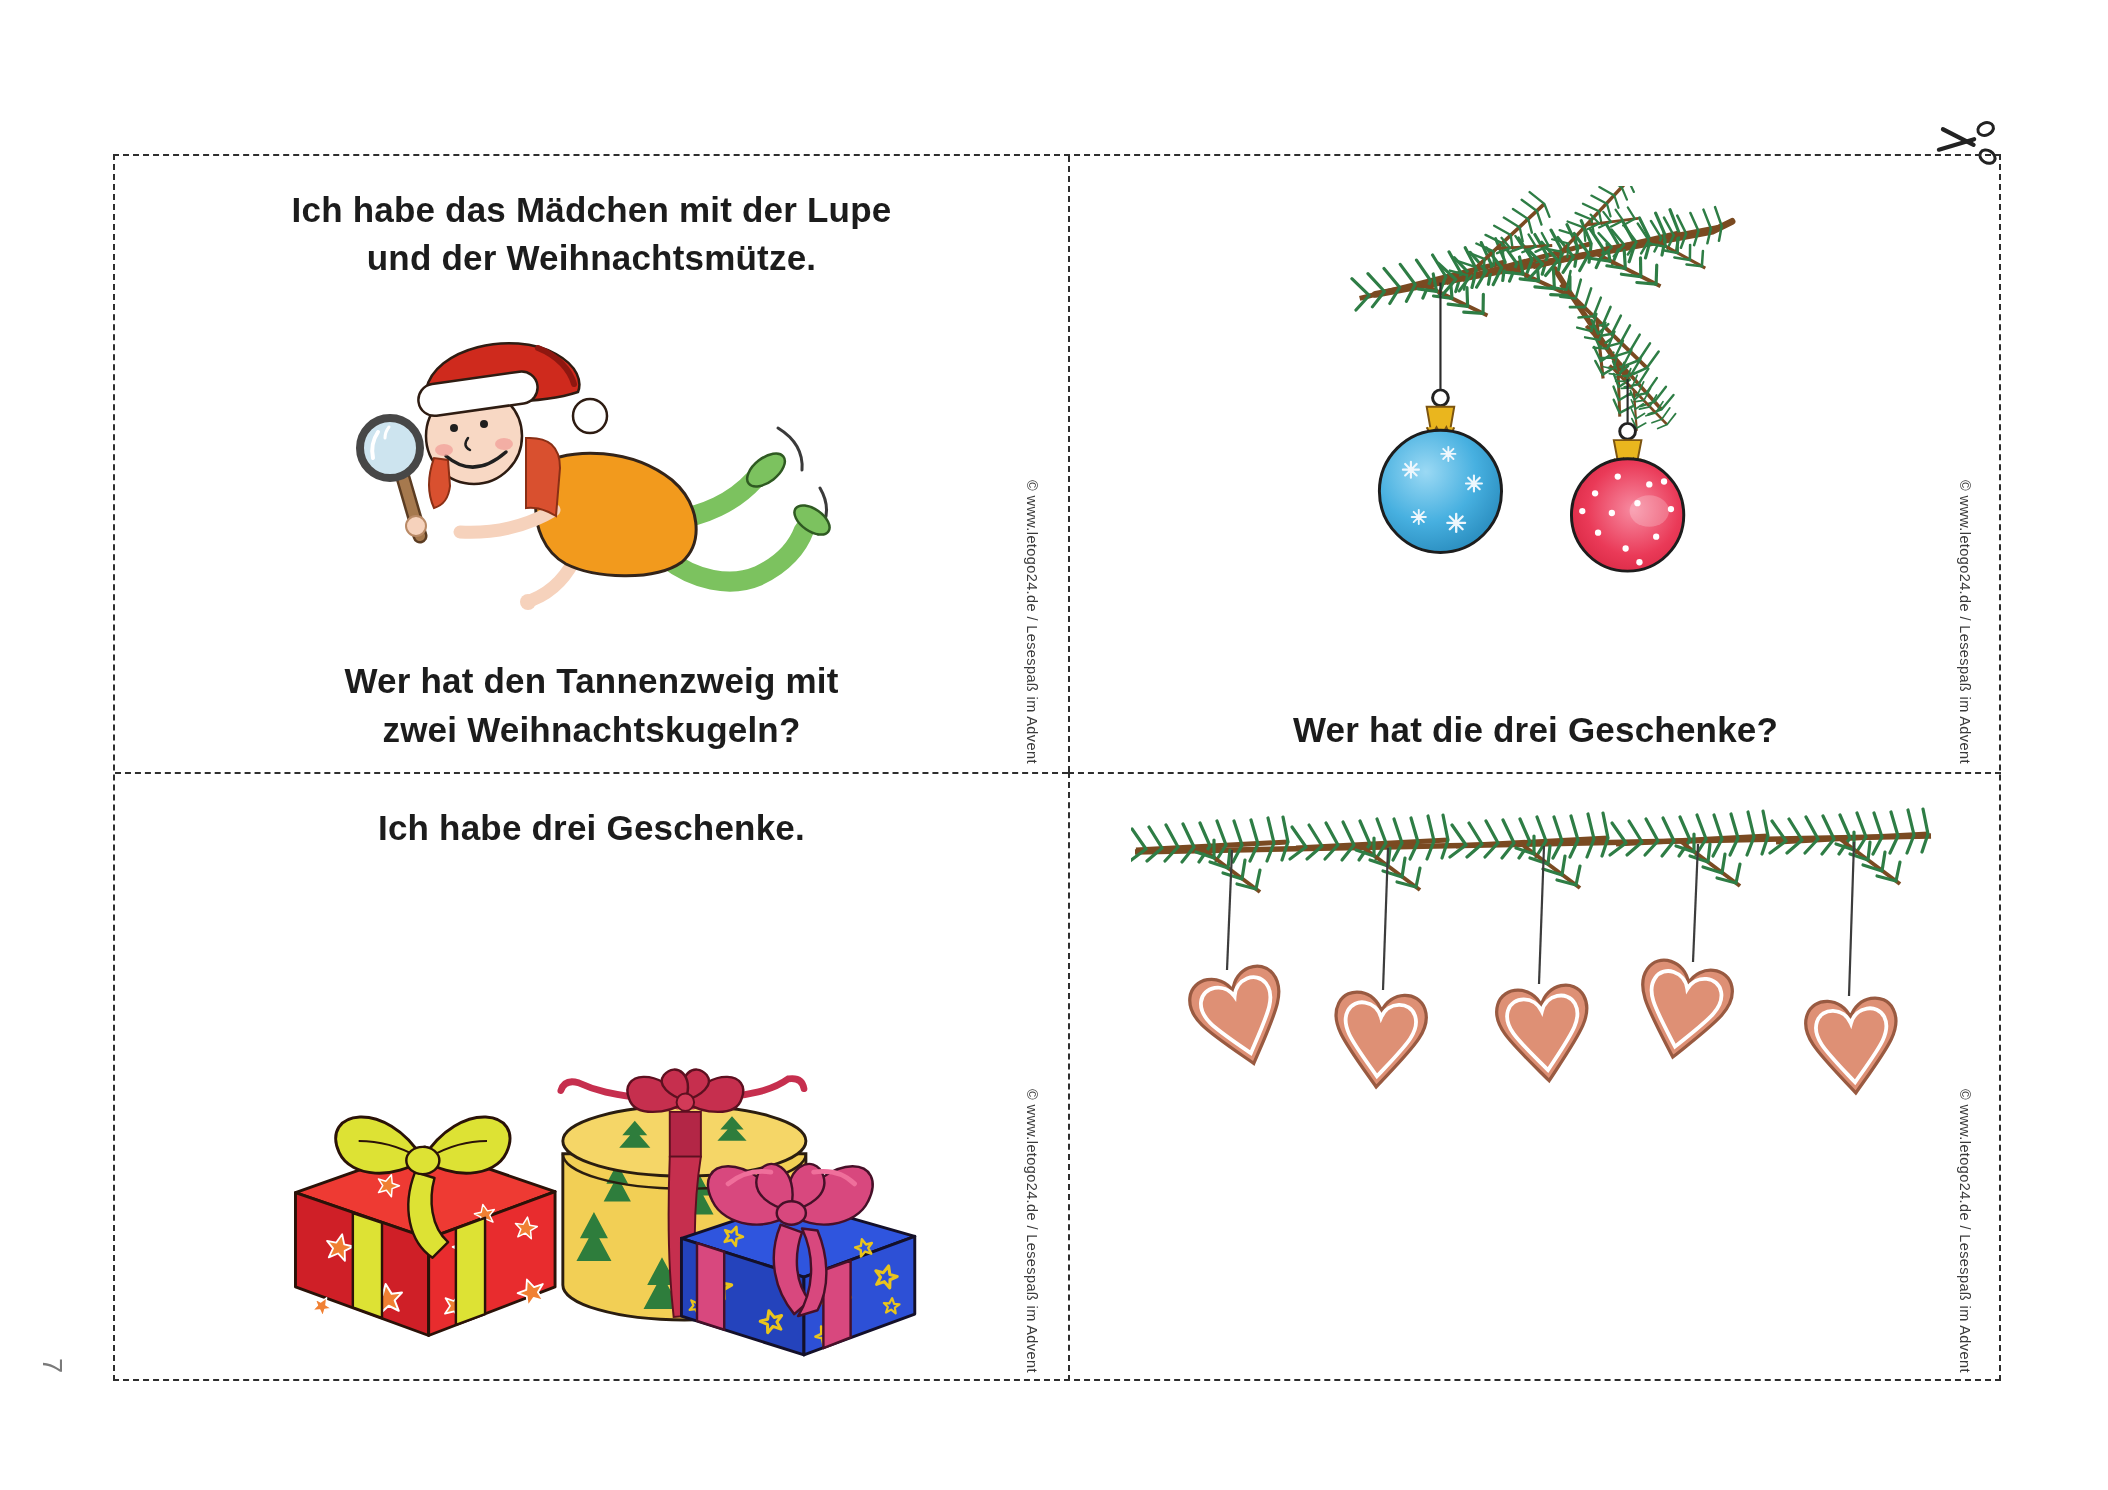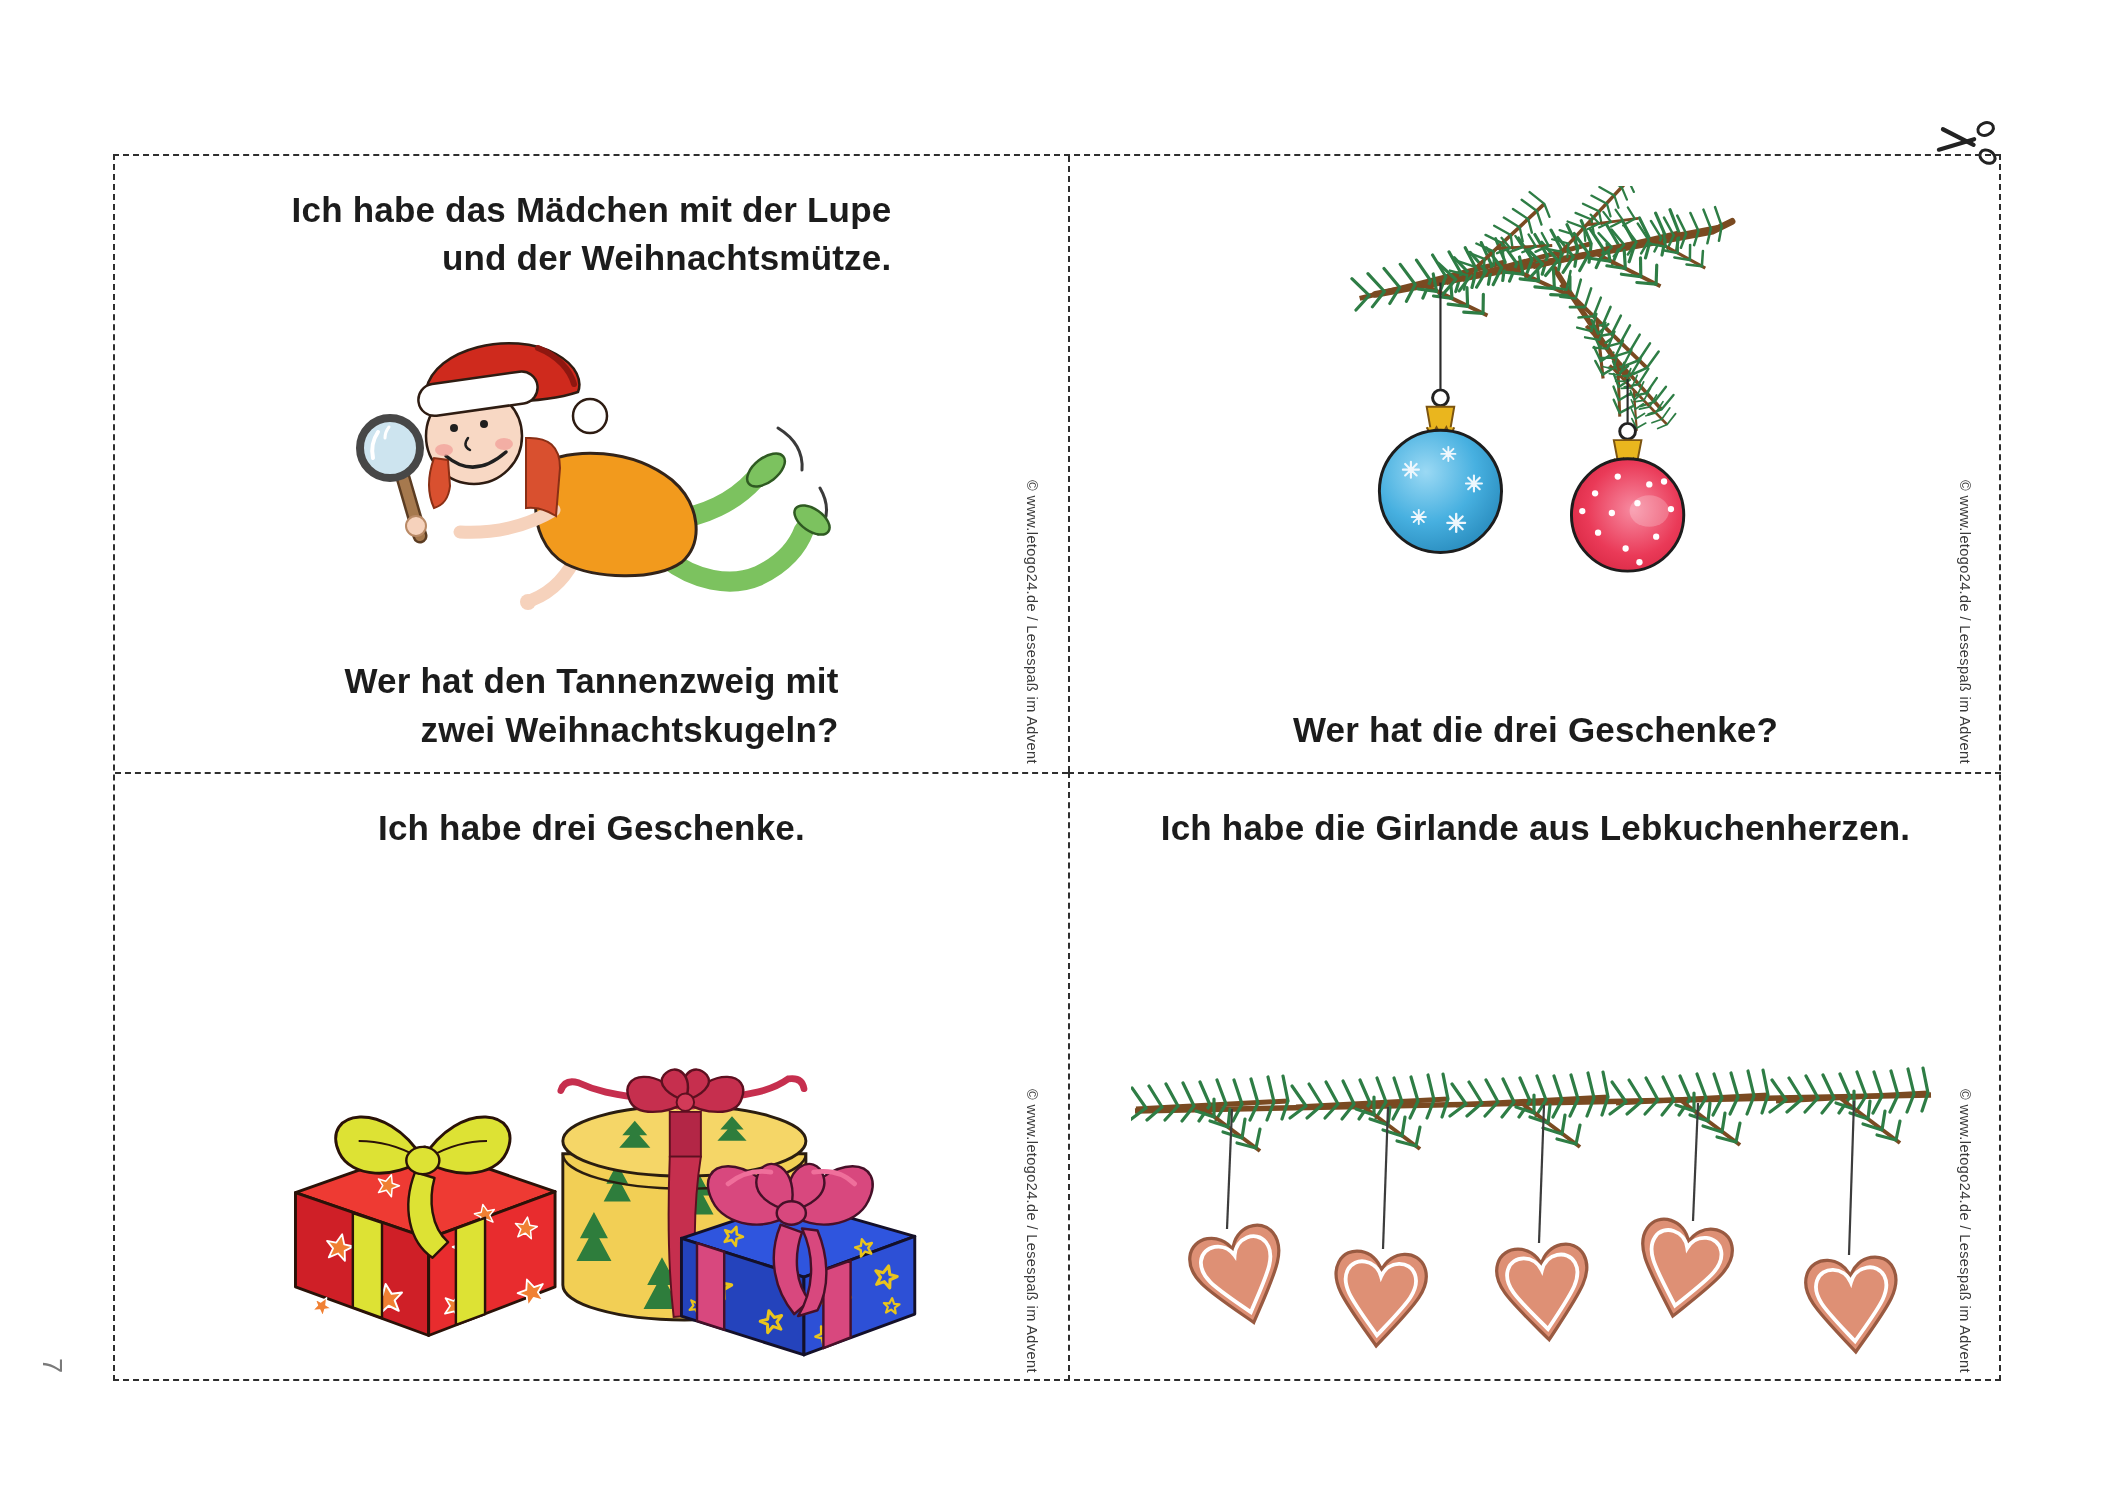--- a/index.html
+++ b/index.html
@@ -12,21 +12,21 @@
     display:grid; grid-template-columns:953px 933px; grid-template-rows:616px 609px;
     border:2px dashed #2e2e2e; box-sizing:border-box;
   }
   .card {
     position:relative; box-sizing:border-box; display:flex; flex-direction:column;
     align-items:center; justify-content:space-between; padding:30px 40px 18px;
   }
   .card.right  { border-left:2px dashed #2e2e2e; }
   .card.bottom { border-top:2px dashed #2e2e2e;gap:25px; }
   .statement, .question {
-    margin:0; text-align:right; white-space:pre-line; font-weight:700;
+    margin:0; text-align:center; white-space:pre-line; font-weight:700;
     font-size:35px; line-height:1.38; color:#1c1c1c; letter-spacing:.2px;
   }
   .illustration { flex:0 0 auto; display:flex; align-items:center; justify-content:center; }
   .copyright {
     position:absolute; right:28px; bottom:8px;
     writing-mode:vertical-rl; text-orientation:sideways;
     font-size:14.5px; color:#3a3a3a; letter-spacing:.4px; white-space:nowrap;
   }
   .scissors { position:absolute; left:1936px; top:114px; transform:rotate(6deg); }
   .page-number {
@@ -271,21 +271,20 @@
               <path d="M500,196 Q520,180 544,184 M588,184 Q614,180 630,196" fill="none" stroke="#ef6f9b" stroke-width="5" stroke-linecap="round"></path>
               <ellipse cx="565" cy="226" rx="15" ry="12" fill="#d8487e" stroke="#461028" stroke-width="2.5"></ellipse>
             </g>
           </g>
         </svg>
       </div>
       <span class="copyright">© www.letogo24.de / Lesespaß im Advent</span>
     </section>
 
     <section class="card right bottom">
-      <p class="statement">Ich habe die Girlande aus Lebkuchenherzen.</p>
       <div class="illustration">
         <svg width="810" height="300" viewBox="0 0 810 300">
           <path d="M4,48 L800,32" stroke="#7a4a21" stroke-width="5.5" fill="none"></path>
           <use href="#tuft" transform="translate(5,46)"></use>
           <use href="#tuft" transform="translate(165,44)"></use>
           <use href="#tuft" transform="translate(325,42)"></use>
           <use href="#tuft" transform="translate(485,40)"></use>
           <use href="#tuft" transform="translate(645,38)"></use>
           <g stroke="#3c3c3c" stroke-width="2.2">
             <path d="M101,46 L96,166"></path>

